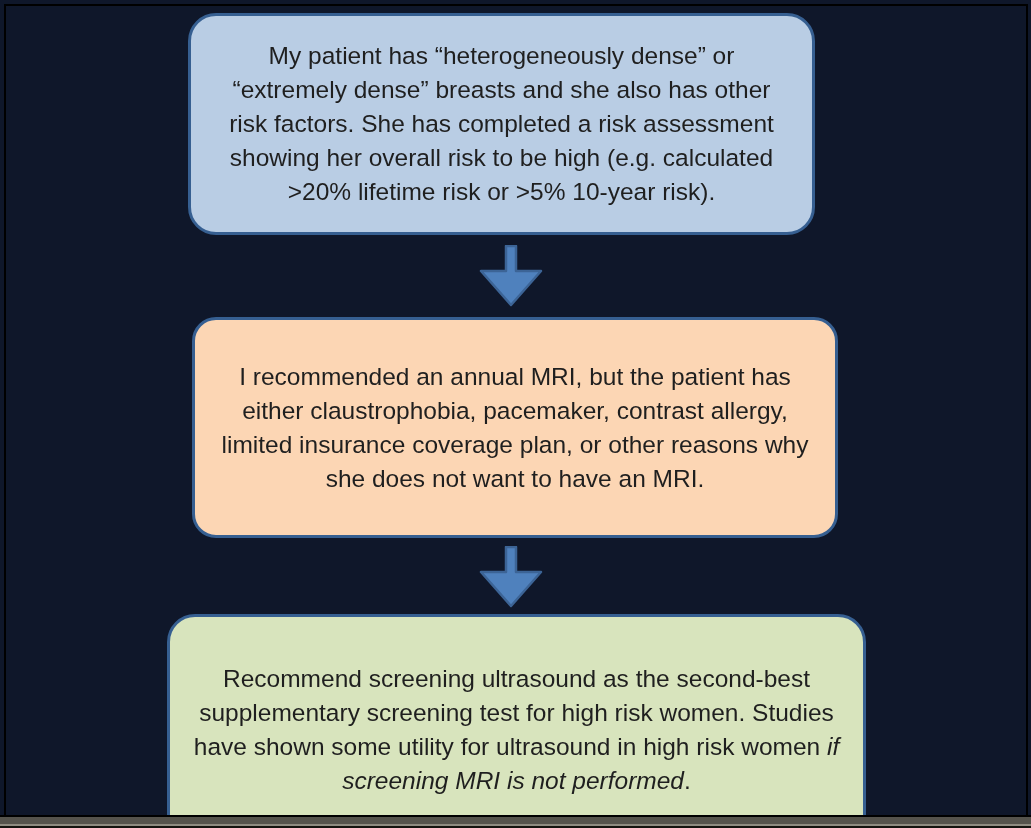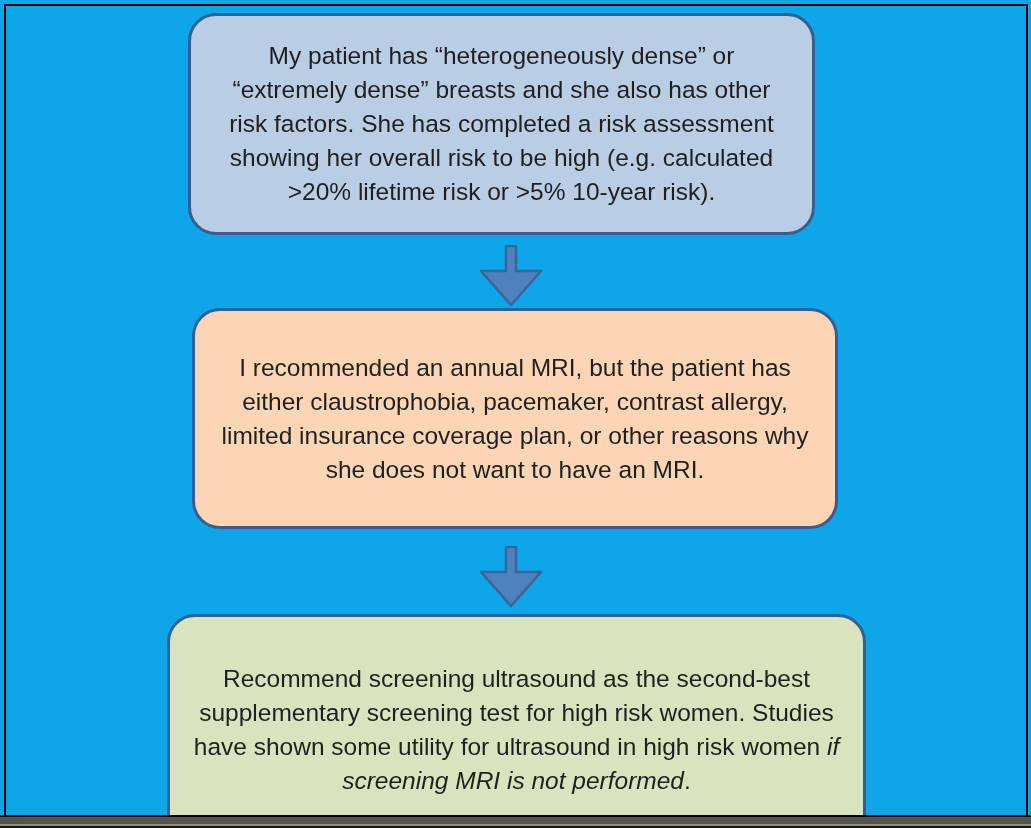--- a/index.html
+++ b/index.html
@@ -1,20 +1,20 @@
 <!DOCTYPE html>
 <html><head>
 <meta charset="utf-8">
 <style>
   html, body { margin: 0; padding: 0; background: #fff; }
   .canvas {
     position: relative;
     width: 1031px;
     height: 828px;
-    background: #0ea5e9;
+    background: #0f172a;
     font-family: "Liberation Sans", sans-serif;
     overflow: hidden;
   }
   .frame {
     position: absolute;
     left: 4px; top: 4px; right: 3px; bottom: 11px;
     border: 2px solid #000000;
     pointer-events: none;
   }
   .bottom-bar {
@@ -33,21 +33,21 @@
     justify-content: center;
     text-align: center;
     box-sizing: border-box;
     border: 3px solid #365f91;
     border-radius: 28px;
     color: #1f1f1f;
     font-size: 24.5px;
     line-height: 34px;
   }
   .box-1 { left: 188px; top: 13px;  width: 627px; height: 222px; padding: 0 26px; }
-  .box-2 { left: 192px; top: 308px; width: 646px; height: 221px; padding: 0 20px; }
+  .box-2 { left: 192px; top: 317px; width: 646px; height: 221px; padding: 0 20px; border-radius: 24px; }
   .box-3 { left: 167px; top: 614px; width: 699px; height: 231px; padding: 0 16px; }
   .box-text { margin: 0; }
   .italic { font-style: italic; }
   .arrow {
     position: absolute;
     left: 478px;
     width: 66px; height: 62px;
   }
   .arrow-1 { top: 245px; }
   .arrow-2 { top: 546px; }

